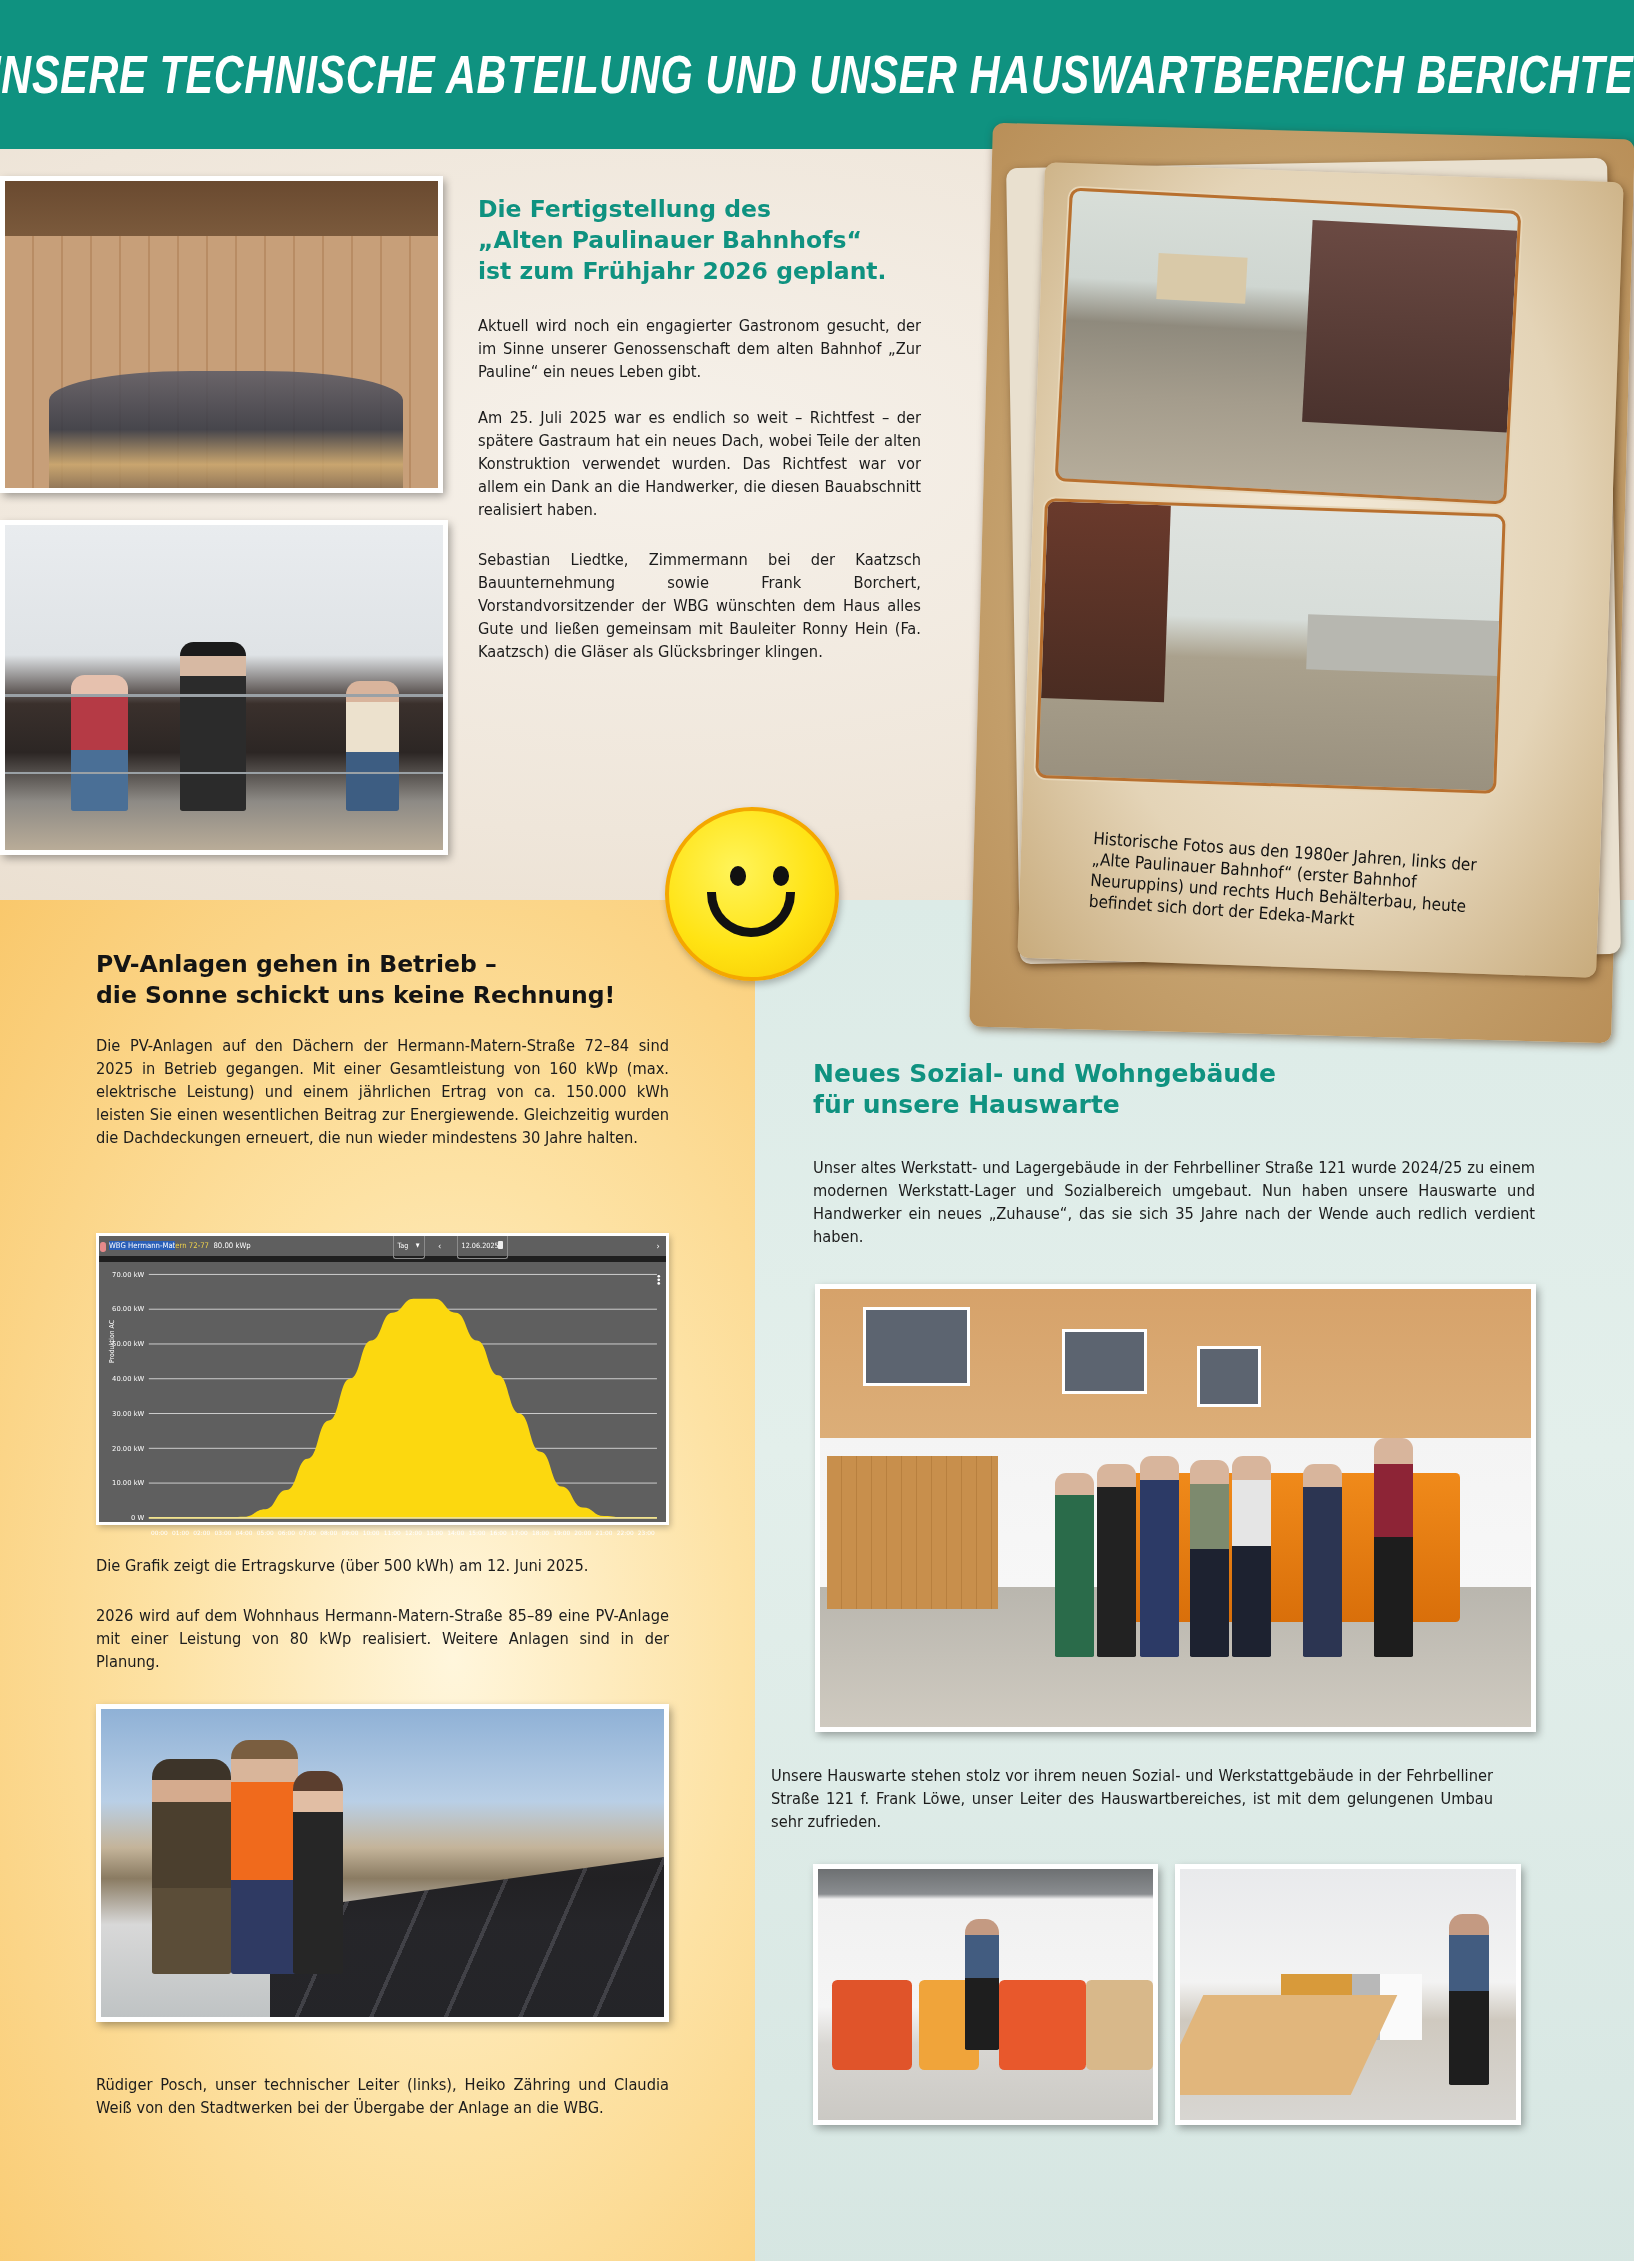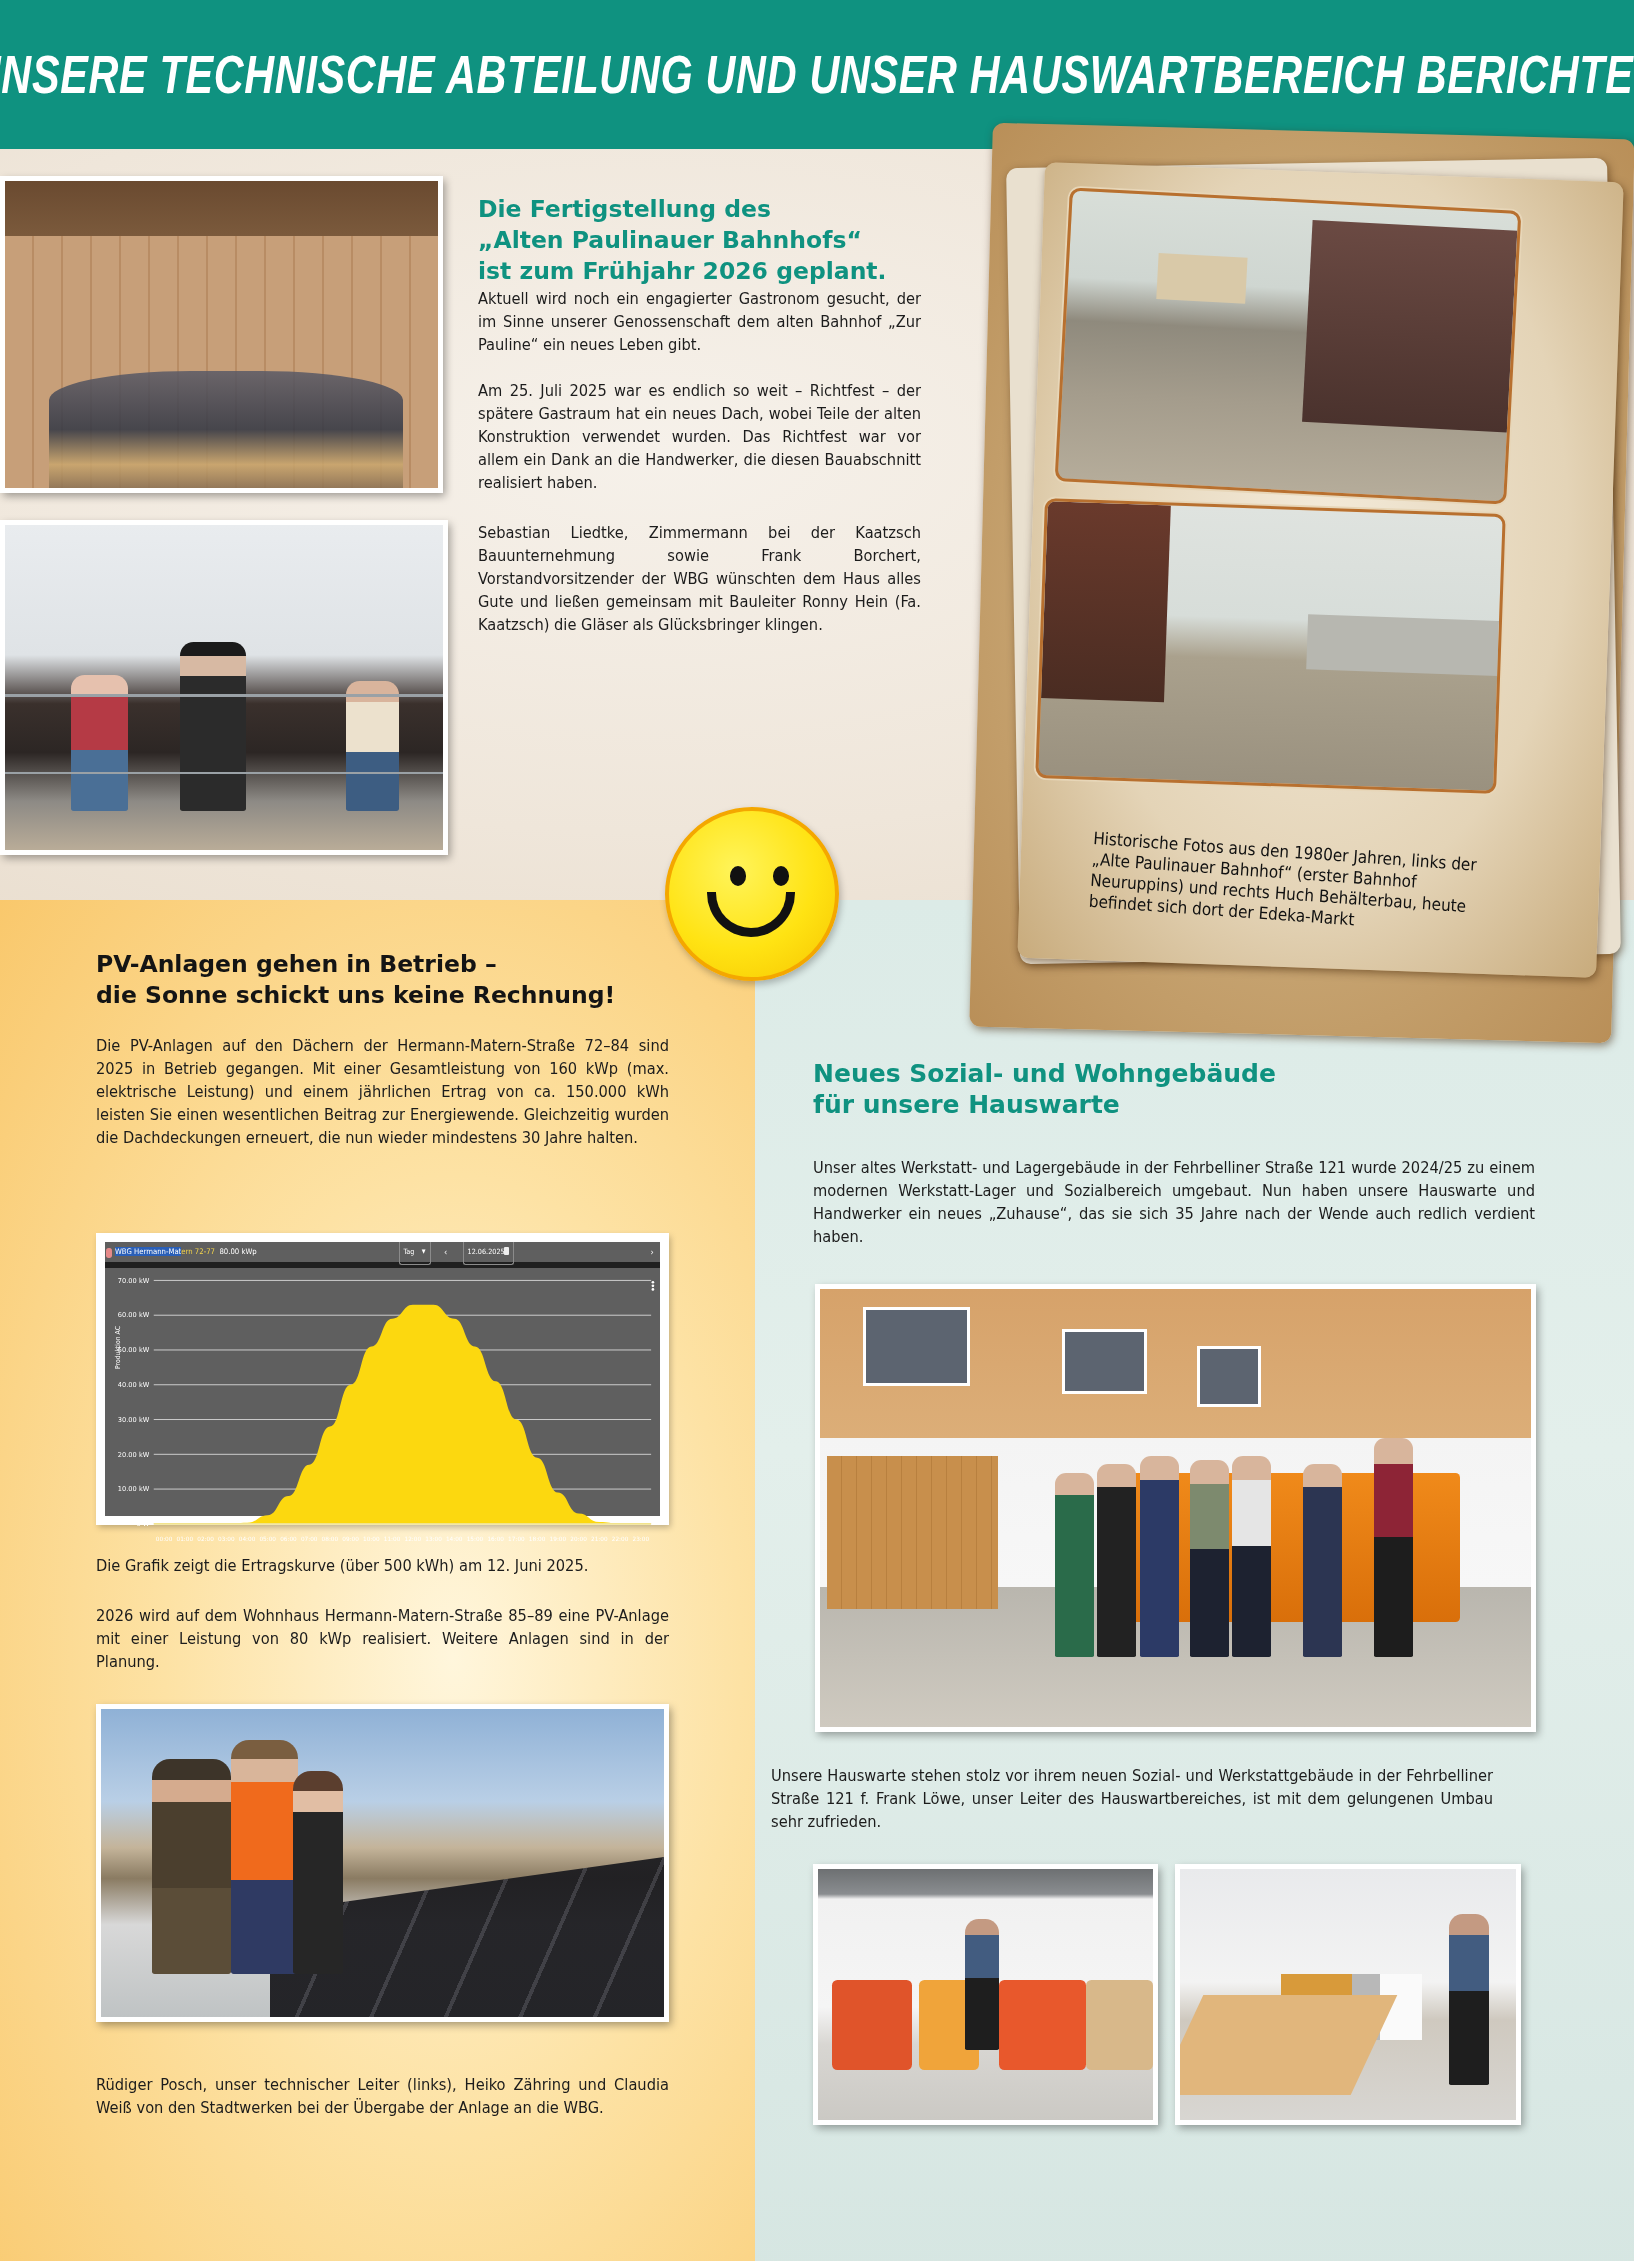--- a/index.html
+++ b/index.html
@@ -70,21 +70,21 @@
   .h-green {
     color: #0f9280; font-weight: bold; font-size: 23.5px; line-height: 31px;
     font-family: "DejaVu Sans", sans-serif;
   }
   .body-text {
     font-family: "DejaVu Sans Condensed", "DejaVu Sans", sans-serif;
     font-size: 16.3px; line-height: 23px; text-align: justify; color: #1c1c1c;
     font-stretch: condensed;
   }
   .body-text p { margin-bottom: 23px; }
-  .a1 .body-text { }
+  .a1 .body-text { margin-top: 27px; }
   .a1 .body-text p.gap { margin-top: 27px; }
 
   
   .oldstack { position: absolute; left: 972px; top: 122px; width: 665px; height: 923px; }
   .paper {
     position: absolute; border-radius: 11px;
     background: radial-gradient(ellipse at 50% 50%, #eee0c6 0%, #d9c29c 60%, #b8955e 100%);
     box-shadow: 1.8px 2.7px 9px rgba(60,30,0,.5);
   }
   .p-back { left: 9px; top: 9px; width: 642px; height: 904px; transform: rotate(1.5deg); background: radial-gradient(ellipse, #d8bf92 0%, #b98f58 100%); }
@@ -125,21 +125,21 @@
   }
 
   
   .a2 { position: absolute; left: 96px; top: 949px; width: 573px; }
   .h-black { font-weight: bold; font-size: 23.5px; line-height: 31px; color: #141414; }
   .a2 .body-text { margin-top: 23px; }
 
   
   .chart {
     position: absolute; left: 96px; top: 1233px; width: 573px; height: 292px;
-    background: #fff; padding: 9px; box-shadow: 1.8px 2.7px 6.3px rgba(0,0,0,.25);
+    background: #fff; padding: 3px; box-shadow: 1.8px 2.7px 6.3px rgba(0,0,0,.25);
   }
   .chart-inner { width: 100%; height: 100%; background: #5f5f5f; position: relative; font-family: "DejaVu Sans Condensed", "DejaVu Sans", sans-serif; }
   .chart-top { position: absolute; left: 0; top: 0; width: 100%; height: 26px; background: #5f5f5f; border-bottom: 6.3px solid #1f1f1f; }
   .chart-dot { position: absolute; left: 0.9px; top: 6.3px; width: 6.3px; height: 10px; background: #e68a8a; border-radius: 2.7px; }
   .chart-title { position: absolute; left: 10px; top: 5.4px; font-size: 7.7px; color: #fff; white-space: nowrap; }
   .chart-title .sel { background: #2a5fb8; }
   .chart-title .yel { color: #f2d34b; }
   .chart-title .kwp { margin-left: 4.5px; }
   .chart-sel { position: absolute; left: 294px; top: 0; width: 32px; height: 22.6px; border: 0.5px solid #8b8b8b; border-top: none; border-radius: 0 0 2.7px 2.7px; color: #fff; font-size: 7.2px; padding: 5.4px 0 0 3.6px; }
   .chart-sel .arr { position: absolute; right: 4.5px; top: 6.3px; font-size: 5.4px; }

